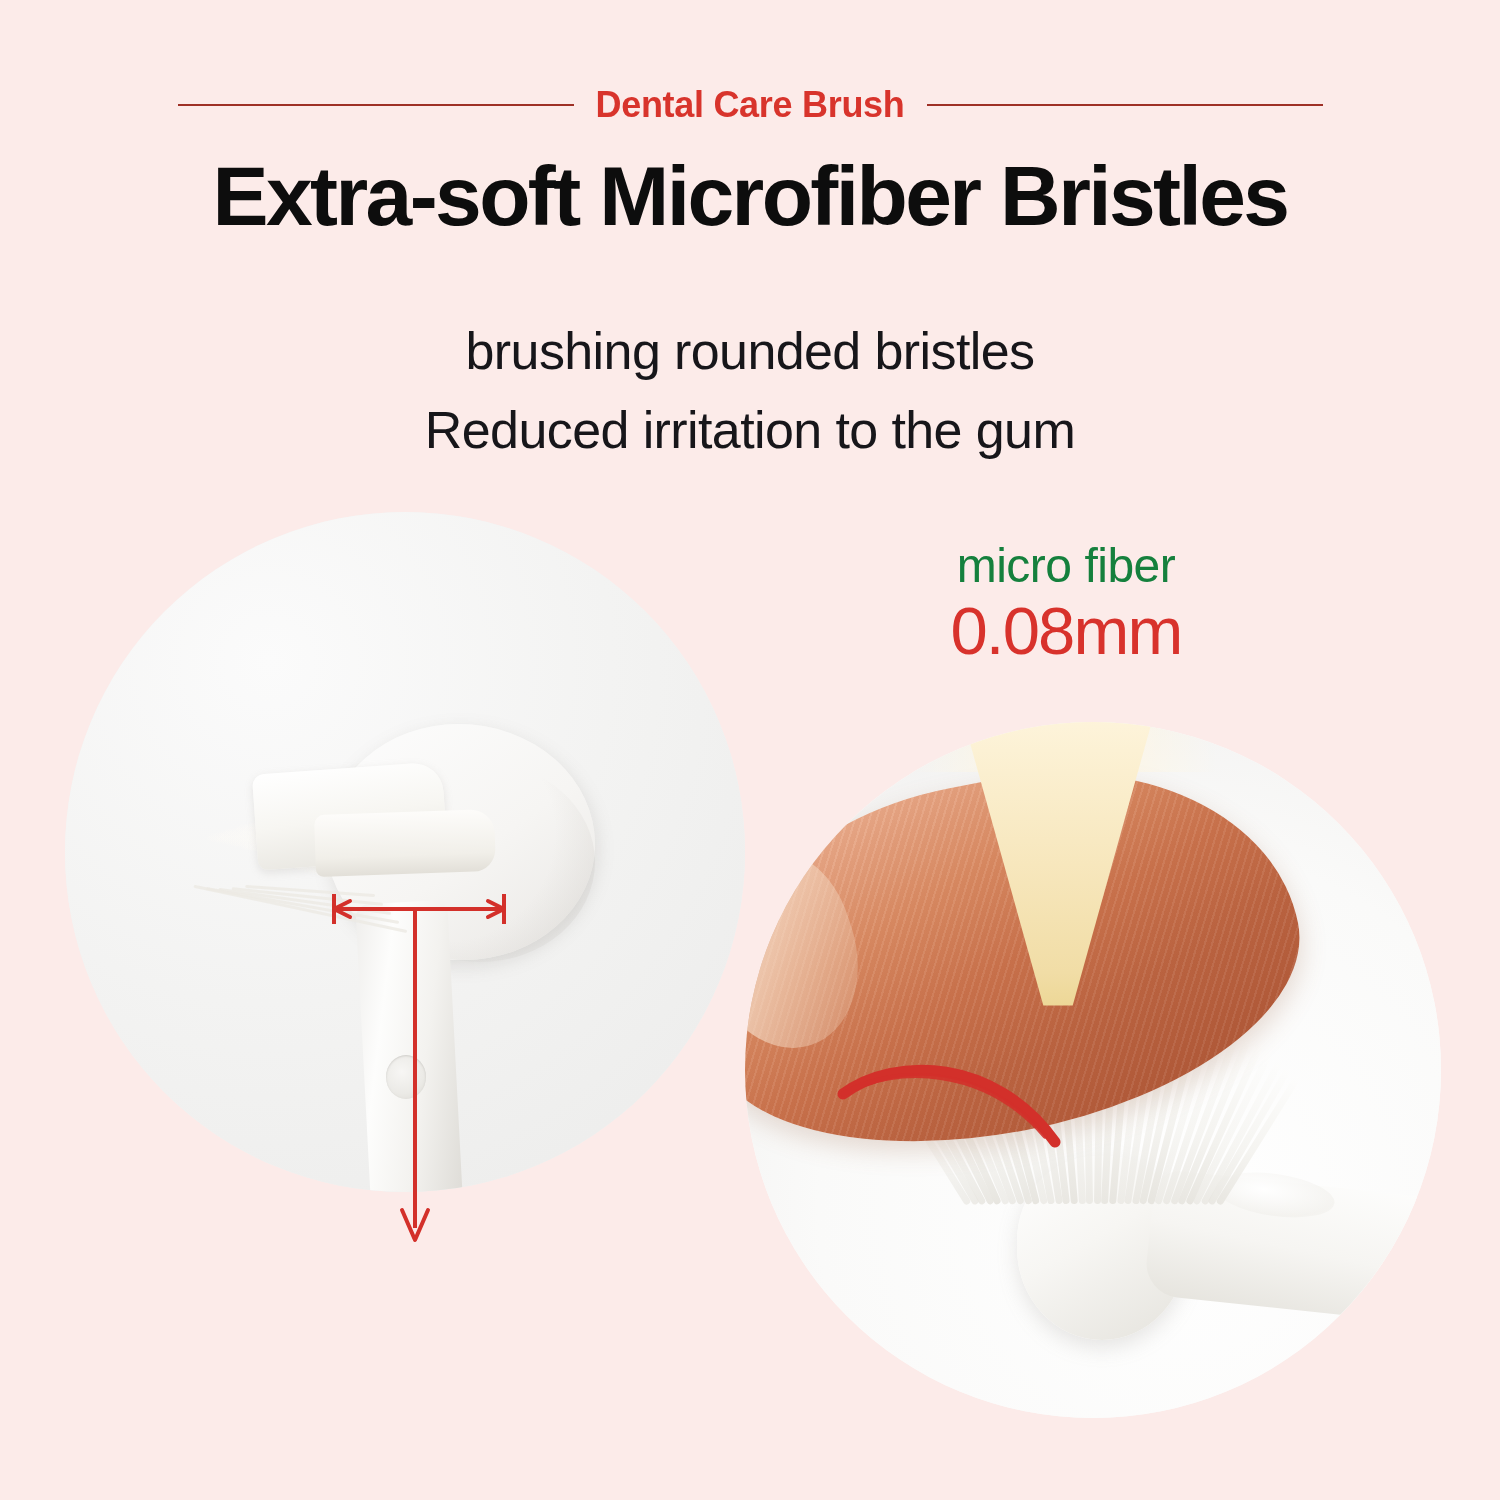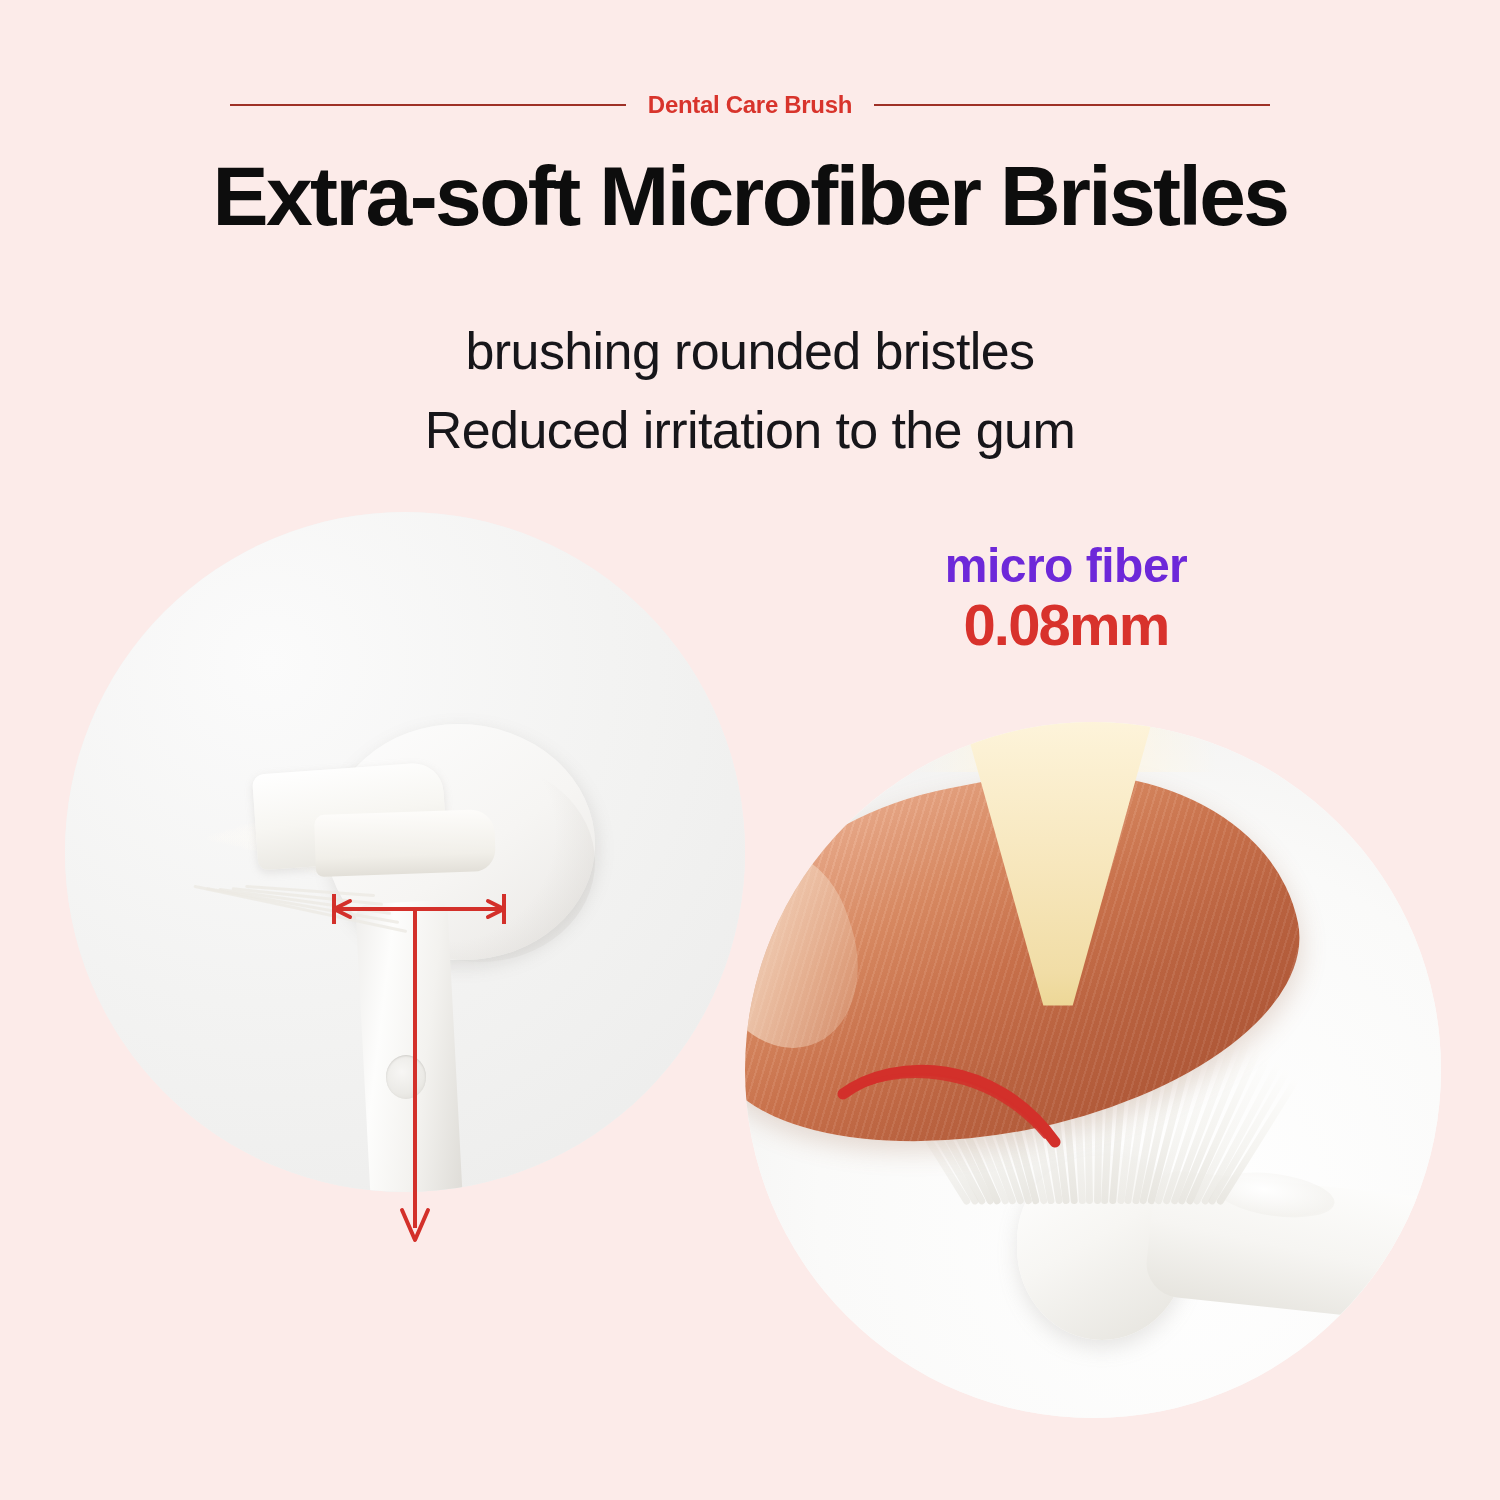--- a/index.html
+++ b/index.html
@@ -37,21 +37,21 @@
   }
   .rule {
     height: 2px;
     background: #9e3026;
     flex: 0 0 auto;
   }
   .rule.left { width: 396px; }
   .rule.right { width: 396px; }
   .eyebrow-text {
     color: #d8342c;
-    font-size: 24px;
+    font-size: 36px;
     font-weight: bold;
     letter-spacing: -0.3px;
     white-space: nowrap;
     line-height: 1;
   }
 
   .main-title {
     position: absolute;
     left: 0;
     top: 152px;
@@ -311,32 +311,32 @@
     width: 120px;
     height: 42px;
     border-radius: 50%;
     background: radial-gradient(ellipse at 40% 40%, rgba(255,255,255,0.95) 0%, rgba(236,234,229,0.4) 70%, rgba(236,234,229,0) 100%);
     transform: rotate(8deg);
   }
 
   
   .label-block { position: absolute; text-align: center; }
   .label-top {
-    color: #6d28d9;
+    color: #15803d;
     font-size: 48px;
-    font-weight: bold;
+    font-weight: normal;
     letter-spacing: -0.5px;
     line-height: 1.1;
     white-space: nowrap;
     text-align: center;
   }
   .label-value {
     color: #d8322c;
-    font-size: 58px;
-    font-weight: bold;
+    font-size: 67px;
+    font-weight: normal;
     letter-spacing: -1.8px;
     line-height: 1.12;
     white-space: nowrap;
   }
 
   #microfiber-label { left: 856px; top: 540px; width: 420px; }
   #fiberlength-label { left: 200px; top: 1250px; width: 420px; }
 </style>
 </head>
 <body>

